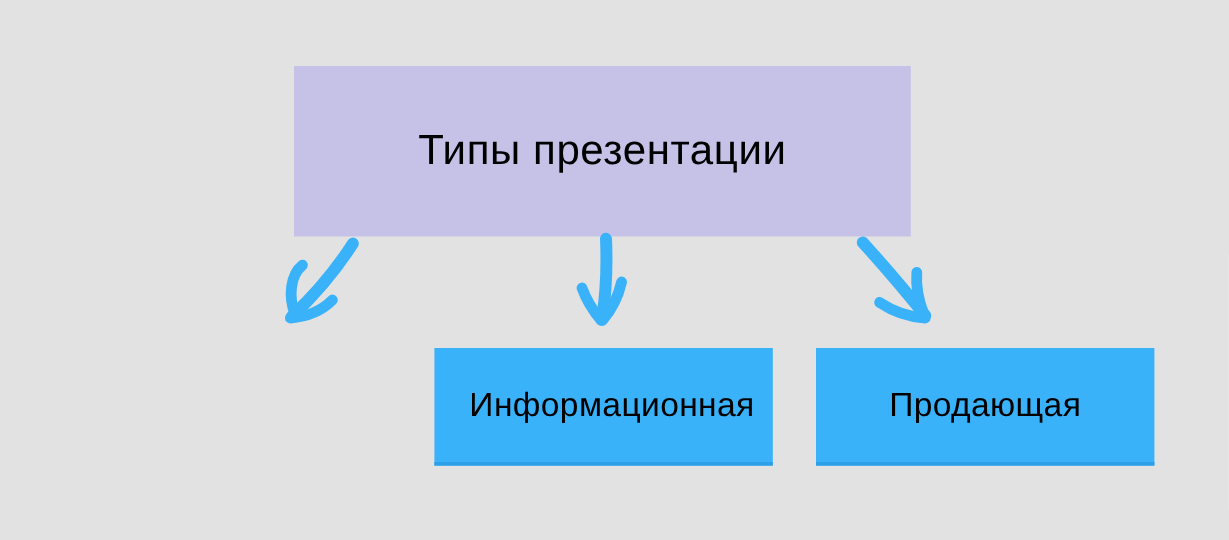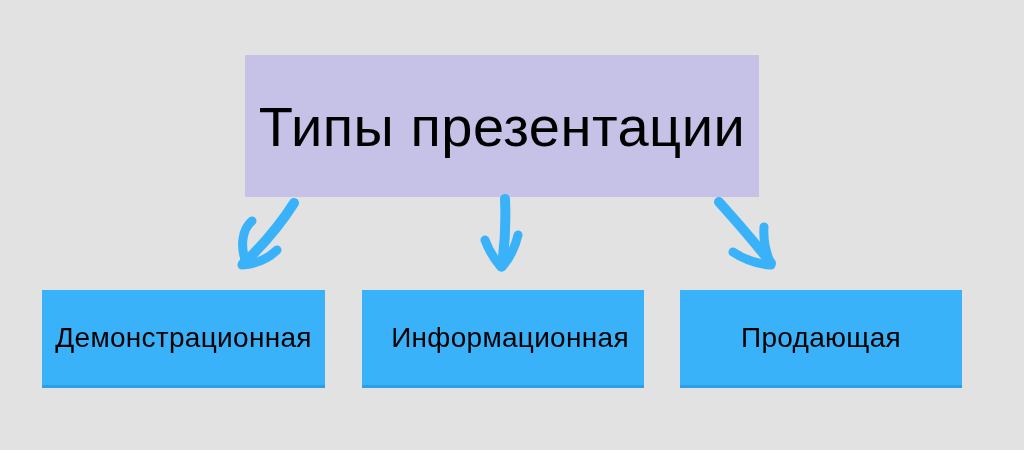--- a/index.html
+++ b/index.html
@@ -27,21 +27,21 @@
     left: 245px;
     top: 55px;
     width: 514px;
     height: 142px;
     background: var(--title-box);
     display: flex;
     align-items: center;
     justify-content: center;
   }
   .title-box .title-text {
-    font-size: 56px;
+    font-size: 35px;
     color: var(--text);
     letter-spacing: 0.5px;
     white-space: nowrap;
   }
   .node {
     position: absolute;
     top: 290px;
     height: 98px;
     background: var(--node-box);
     border-bottom: 3px solid var(--node-border);
@@ -97,23 +97,20 @@
       <path d="M 518 235 C 515 248 509 259 502 267" stroke-width="9"></path>
     </g>
 
     <g>
       <path d="M 719 202 C 737 222 755 243 771 263" stroke-width="10"></path>
       <path d="M 764 227 C 763 240 766 252 770 262" stroke-width="9"></path>
       <path d="M 733 252 C 745 260 757 264 771 265" stroke-width="9"></path>
     </g>
   </svg>
 
-  <div class="node node-1">
-    <span class="node-label">Демонстрационная</span>
-  </div>
 
   <div class="node node-2">
     <span class="node-label">Информационная</span>
   </div>
 
   <div class="node node-3">
     <span class="node-label">Продающая</span>
   </div>
 
 </div>

